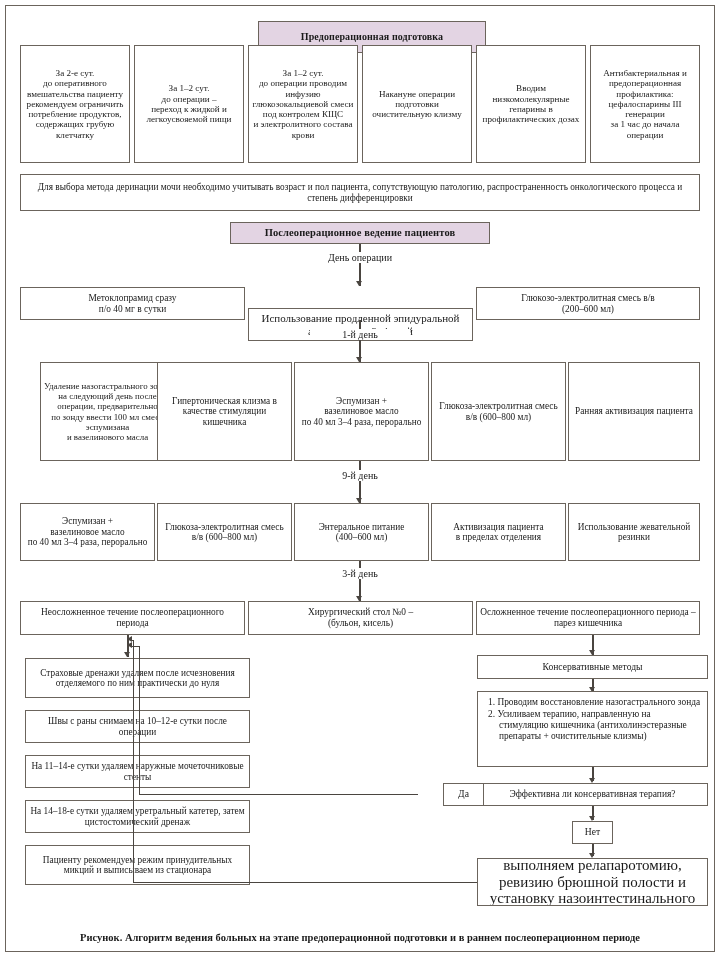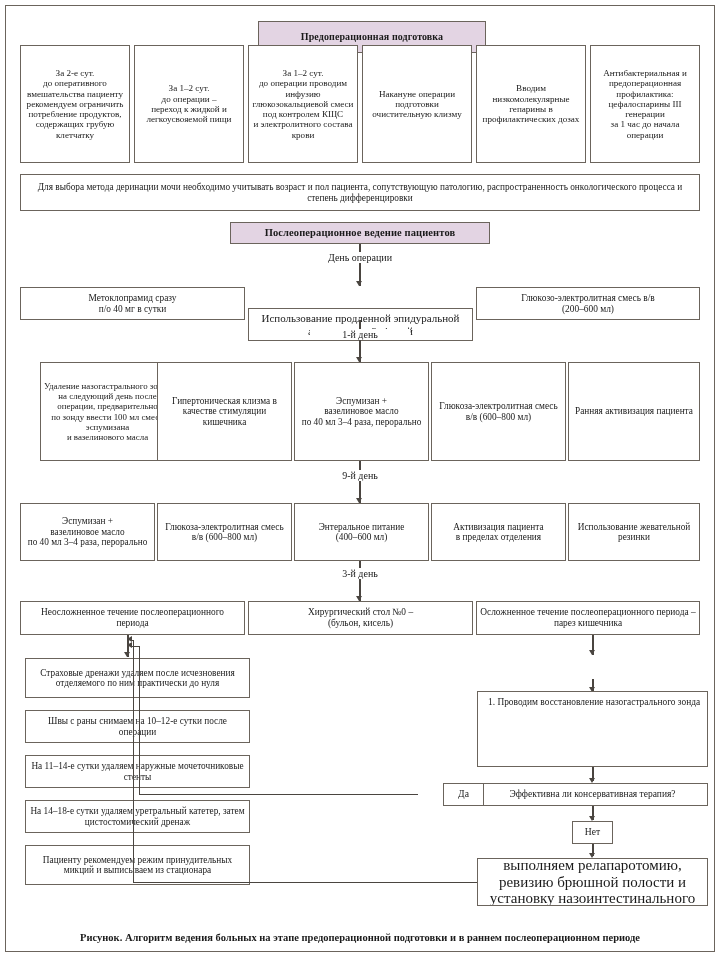--- a/index.html
+++ b/index.html
@@ -221,26 +221,30 @@
   <div class="box" style="left:25px;top:800px;width:225px;height:33px;font-size:9.3px;">
     <span class="txt">На 14–18-е сутки удаляем уретральный катетер, затем цистостомический дренаж</span>
   </div>
   <div class="box" style="left:25px;top:845px;width:225px;height:40px;font-size:9.3px;">
     <span class="txt">Пациенту рекомендуем режим принудительных микций и выписываем из стационара</span>
   </div>
 
   <div class="ln lnv" style="left:592.4px;top:635px;height:20px;"></div>
   <div class="arw-d" style="left:589.4px;top:650px;"></div>
 
+  <div class="box" style="left:477px;top:655px;width:231px;height:24px;font-size:9.6px;">
+    <span class="txt">Консервативные методы</span>
+  </div>
 
   <div class="ln lnv" style="left:592.4px;top:679px;height:12px;"></div>
   <div class="arw-d" style="left:589.4px;top:687px;"></div>
 
   <div class="box numlist" style="left:477px;top:691px;width:231px;height:76px;display:block;padding:5px 6px 5px 10px;">
     <span class="li">1. Проводим восстановление назогастрального зонда</span>
+    <span class="li">2. Усиливаем терапию, направленную на стимуляцию кишечника (антихолинэстеразные препараты + очистительные клизмы)</span>
   </div>
 
   <div class="ln lnv" style="left:592.4px;top:767px;height:14px;"></div>
   <div class="arw-d" style="left:589.4px;top:778px;"></div>
 
   <div class="box" style="left:477px;top:783px;width:231px;height:23px;font-size:9.5px;">
     <span class="txt">Эффективна ли консервативная терапия?</span>
   </div>
 
   <div class="ln lnh" style="left:459px;top:794px;width:18px;"></div>

